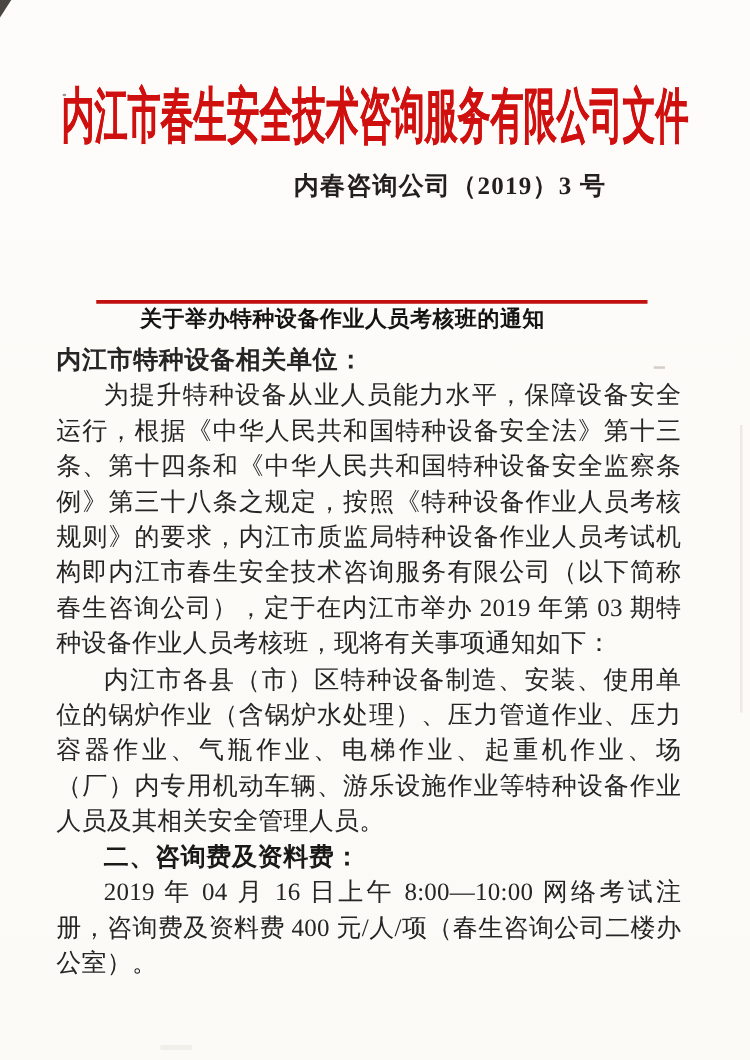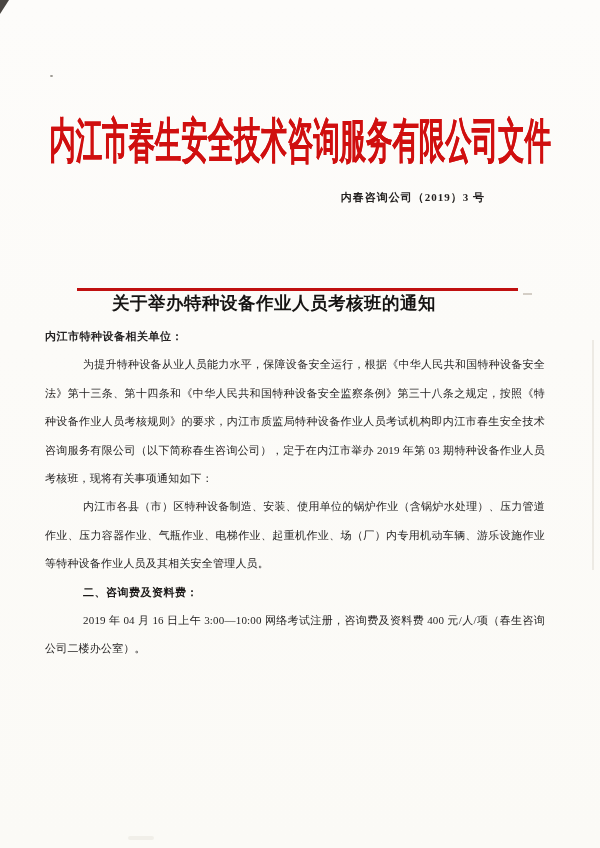--- a/index.html
+++ b/index.html
@@ -22,41 +22,41 @@
     border-top: 14px solid #4a4642;
     border-right: 9px solid transparent;
   }
   .speck-1 { position: absolute; left: 50px; top: 75px; width: 3px; height: 2px; background: #9a968f; border-radius: 50%; }
   .dash-artifact { position: absolute; left: 523px; top: 293px; width: 9px; height: 2px; background: #d4cec6; }
   .edge-streak { position: absolute; left: 592px; top: 340px; width: 2px; height: 230px; background: #edeae4; }
   .smudge-1 { position: absolute; left: 128px; top: 836px; width: 26px; height: 4px; background: #f1efe9; border-radius: 2px; }
 
   
   .letterhead {
-    margin-top: 112px;
+    margin-top: 64px;
     height: 58px;
     display: flex; justify-content: center; align-items: center;
     overflow: visible;
   }
   .letterhead-text {
     display: inline-block;
     white-space: nowrap;
     font-size: 48px;
     font-weight: bold;
     color: #d00f0f;
     letter-spacing: 0px;
     transform: scaleX(0.55);
     transform-origin: center;
     text-shadow: 0.5px 0 0 #d00f0f;
   }
   .doc-number {
     margin-top: 17px;
     text-align: right;
     padding-right: 115px;
-    font-size: 11px;
+    font-size: 20px;
     font-weight: bold;
     color: #221f1e;
     letter-spacing: 1px;
     line-height: 20px;
   }
   .red-rule {
     margin: 81px 82px 0 77px;
     height: 3px;
     background: #c01010;
   }
@@ -68,21 +68,21 @@
     font-family: "Liberation Sans", "DejaVu Sans", sans-serif;
     font-size: 17.5px;
     font-weight: bold;
     color: #161413;
     line-height: 24px;
     letter-spacing: 0.5px;
   }
   .body-text {
     margin: 7px 84px 0 45px;
     width: 500px;
-    font-size: 11px;
+    font-size: 20px;
     line-height: 28.4px;
     color: #262424;
     text-align: justify;
   }
   .body-text p { margin: 0; }
   .salutation {
     font-weight: 600;
     letter-spacing: 0.5px;
   }
   .para { text-indent: 38px; letter-spacing: 0.2px; }
@@ -113,16 +113,16 @@
 
   <div class="red-rule"></div>
 
   <div class="notice-title">关于举办特种设备作业人员考核班的通知</div>
 
   <div class="body-text">
     <p class="salutation">内江市特种设备相关单位：</p>
     <p class="para">为提升特种设备从业人员能力水平，保障设备安全运行，根据《中华人民共和国特种设备安全法》第十三条、第十四条和《中华人民共和国特种设备安全监察条例》第三十八条之规定，按照《特种设备作业人员考核规则》的要求，内江市质监局特种设备作业人员考试机构即内江市春生安全技术咨询服务有限公司（以下简称春生咨询公司），定于在内江市举办 2019 年第 03 期特种设备作业人员考核班，现将有关事项通知如下：</p>
     <p class="para">内江市各县（市）区特种设备制造、安装、使用单位的锅炉作业（含锅炉水处理）、压力管道作业、压力容器作业、气瓶作业、电梯作业、起重机作业、场（厂）内专用机动车辆、游乐设施作业等特种设备作业人员及其相关安全管理人员。</p>
     <p class="section-heading">二、咨询费及资料费：</p>
-    <p class="para">2019 年 04 月 16 日上午 3:00—10:00 网络考试注册，咨询费及资料费 400 元/人/项（春生咨询公司二楼办公室）。</p>
+    <p class="para">2019 年 04 月 16 日上午 8:00—10:00 网络考试注册，咨询费及资料费 400 元/人/项（春生咨询公司二楼办公室）。</p>
   </div>
 
 </div>
 
 </body></html>

